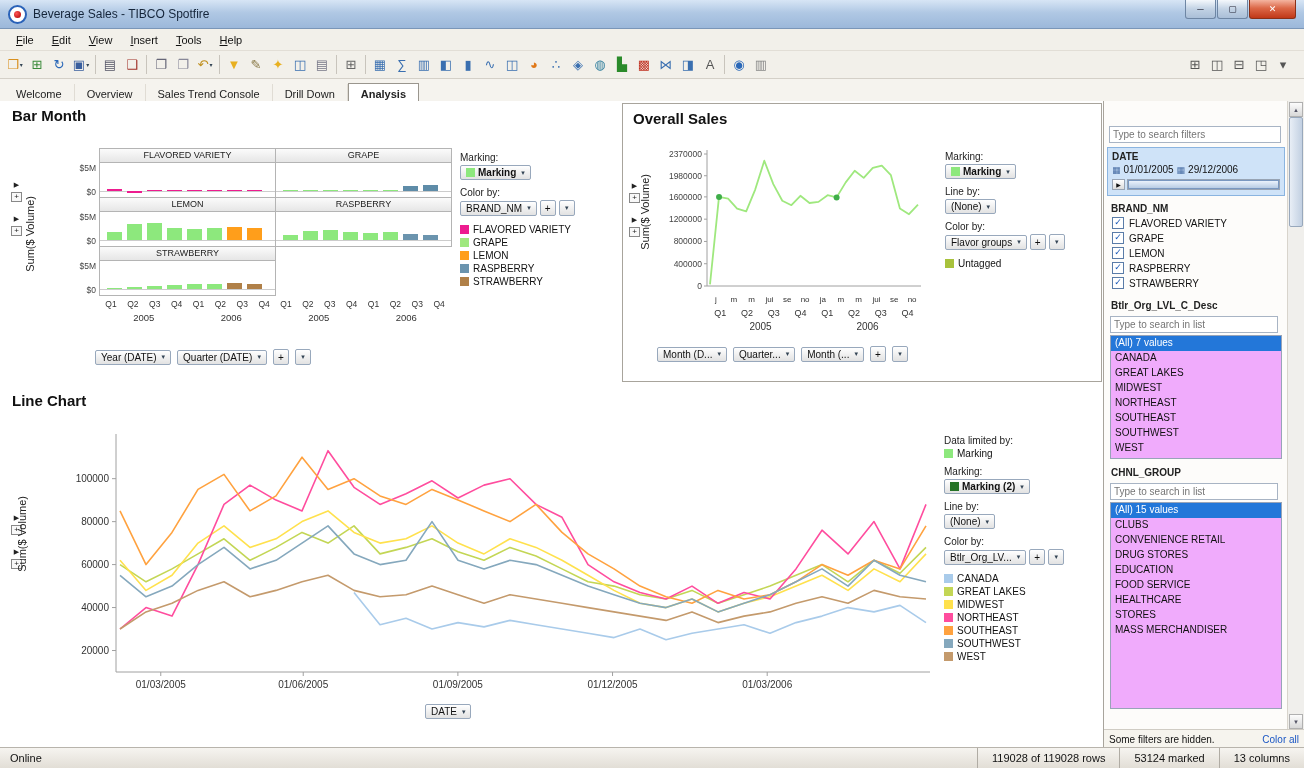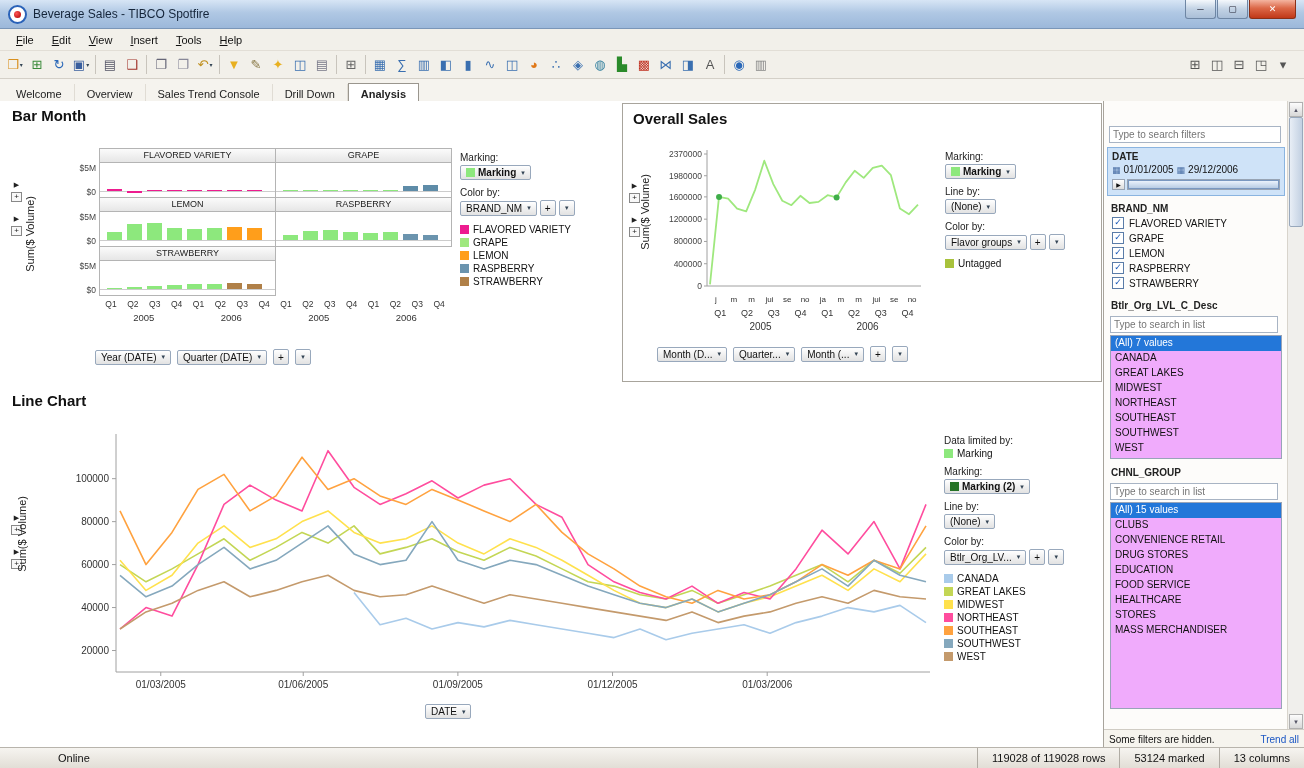--- a/index.html
+++ b/index.html
@@ -101,21 +101,21 @@
   .fsa{position:absolute;left:1px;right:1px;height:13px;display:flex;align-items:center;justify-content:center;
     font-size:6px;color:#556;background:linear-gradient(#fcfcfc,#d8d8d8);border:1px solid #b0b0b0;}
   .fsa.up{top:1px;} .fsa.dn{bottom:1px;}
   .fsthumb{position:absolute;left:1px;right:1px;top:16px;height:108px;background:linear-gradient(90deg,#e8eef6,#c2d0e2);
     border:1px solid #98a8bc;border-radius:2px;}
   .ffoot{position:absolute;bottom:0;left:0;right:0;height:18px;display:flex;align-items:center;gap:4px;
     padding:0 5px;font-size:10px;background:#f6f4ee;border-top:1px solid #d0ccc4;}
   .ffoot a{color:#1a56c4;margin-left:auto;text-decoration:none;}
   
   .statusbar{position:absolute;bottom:0;left:0;right:0;height:20px;display:flex;align-items:center;font-size:11px;
-    background:linear-gradient(#f6f4f0,#e2ded6);border-top:1px solid #b8b4ac;padding-left:48px;}
+    background:linear-gradient(#f6f4f0,#e2ded6);border-top:1px solid #b8b4ac;}
   .sb-cell{padding:0 10px;}
   .sb-right{margin-left:auto;display:flex;height:100%;align-items:center;}
   .sb-right .sb-cell{border-left:1px solid #b0aca4;height:100%;display:flex;align-items:center;padding:0 14px;}
 </style>
 </head>
 <body>
 
 <div class="titlebar">
   <span class="appicon">
       <span></span>
@@ -744,21 +744,21 @@
         </div>
     </div>
   </div>
   <div class="fscroll">
     <span class="fsa up">▲</span>
     <span class="fsthumb"></span>
     <span class="fsa dn">▼</span>
   </div>
   <div class="ffoot">
     <span>Some filters are hidden.</span>
-    <a href="#">Trend all</a>
+    <a href="#">Color all</a>
   </div>
 </aside>
 
 <div class="statusbar">
   <span class="sb-cell">Online</span>
   <span class="sb-right">
     <span class="sb-cell">119028 of 119028 rows</span>
     <span class="sb-cell">53124 marked</span>
     <span class="sb-cell">13 columns</span>
   </span>

